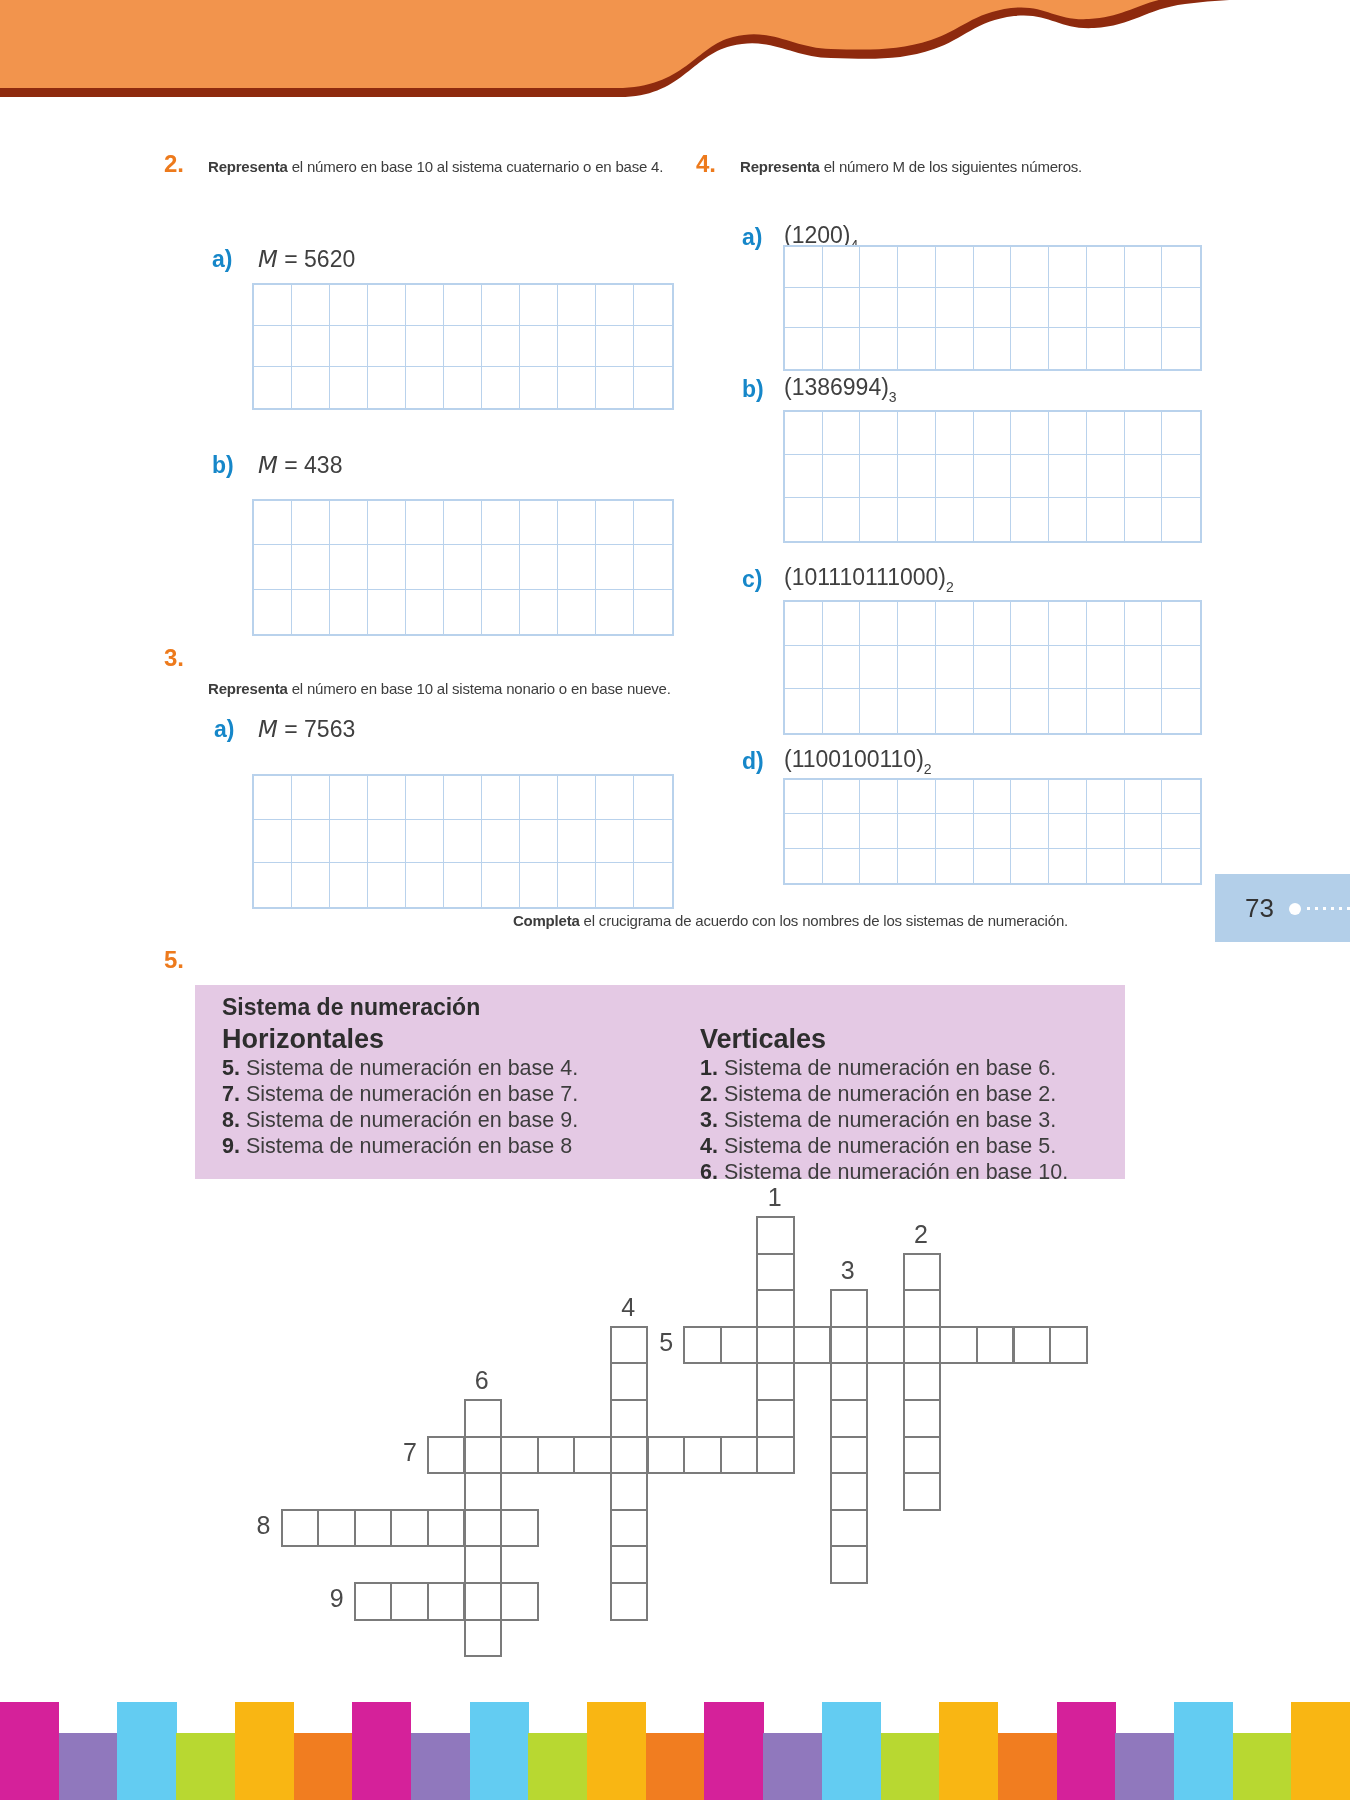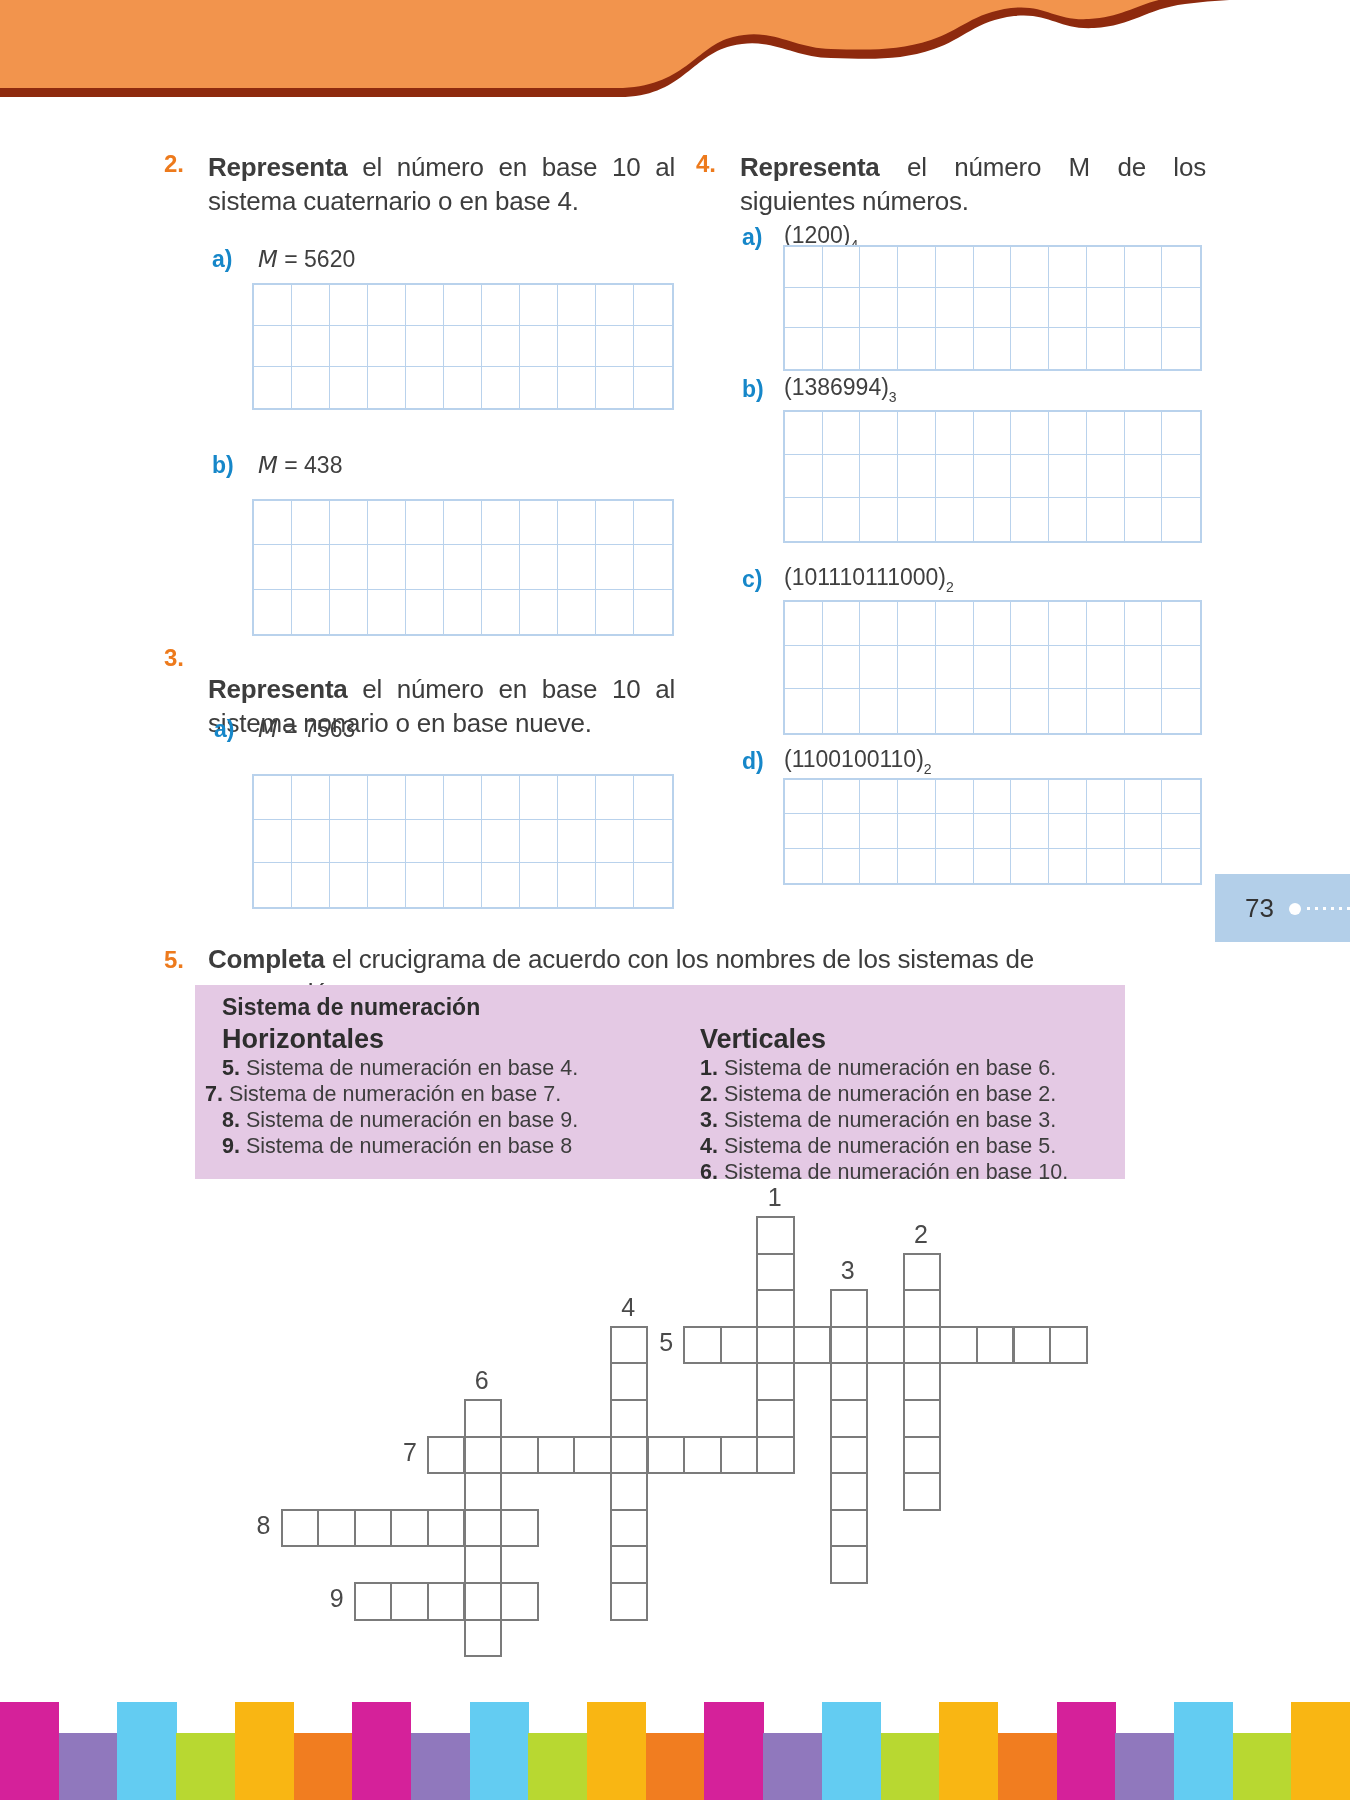--- a/index.html
+++ b/index.html
@@ -6,21 +6,21 @@
   body{
     width:1350px;height:1800px;position:relative;overflow:hidden;
     background:#ffffff;
     font-family:"Liberation Sans", sans-serif;
     color:#3d3d3d;
   }
   
   #header-wave{position:absolute;top:0;left:0;}
   
   .ex-num{position:absolute;font-weight:bold;color:#ed7a1c;font-size:24px;}
-  .ex-par{position:absolute;font-size:26px;line-height:34px;text-align:justify;color:#3d3d3d;letter-spacing:-0.2px;}
+  .ex-par{position:absolute;font-size:15px;line-height:34px;text-align:justify;color:#3d3d3d;letter-spacing:-0.2px;}
   .ex-par .lead{font-weight:bold;}
   .item-label{position:absolute;font-weight:bold;color:#1687c9;font-size:23px;}
   .item-value{position:absolute;font-size:23px;color:#3f3f3f;}
   .item-value i{font-family:"DejaVu Sans", sans-serif;font-style:italic;}
   .base-sub{font-size:14px;vertical-align:-7px;}
   
   .agrid{position:absolute;border:2px solid #b9d2ec;display:grid;background:#fff;}
   .agrid > div{border-right:1.5px solid #b9d2ec;border-bottom:1.5px solid #b9d2ec;}
   .agrid > div.lastcol{border-right:none;}
   .agrid > div.lastrow{border-bottom:none;}
@@ -88,31 +88,31 @@
 <div class="item-label" style="left:742px;top:748px;">d)</div>
 <div class="item-value" style="left:784px;top:746px;"><span>(1100100110)</span><span class="base-sub">2</span></div>
 
 <div id="page-box">
   <div class="pnum">73</div>
   <div class="dot"></div>
   <div class="dots"></div>
 </div>
 
 <div class="ex-num" style="left:164px;top:946px;">5.</div>
-<div class="ex-par" style="left:208px;top:942px;width:860px;text-align:left;">
+<div class="ex-par" style="left:208px;top:904px;width:860px;text-align:right;">
   <span class="lead">Completa</span><span> el crucigrama de acuerdo con los nombres de los sistemas de numeración.</span>
 </div>
 
 <div id="clue-box">
   <div class="cb-title">Sistema de numeración</div>
   <div class="cb-hdr" style="left:27px;">Horizontales</div>
   <div class="cb-hdr" style="left:505px;">Verticales</div>
 
   <div class="clue-item" style="left:27px;top:71px;"><b>5.</b><span> Sistema de numeración en base 4.</span></div>
-  <div class="clue-item" style="left:10px;top:97px;"><b>7.</b><span> Sistema de numeración en base 7.</span></div>
+  <div class="clue-item" style="left:27px;top:97px;"><b>7.</b><span> Sistema de numeración en base 7.</span></div>
   <div class="clue-item" style="left:27px;top:123px;"><b>8.</b><span> Sistema de numeración en base 9.</span></div>
   <div class="clue-item" style="left:27px;top:149px;"><b>9.</b><span> Sistema de numeración en base 8</span></div>
 
   <div class="clue-item" style="left:505px;top:71px;"><b>1.</b><span> Sistema de numeración en base 6.</span></div>
   <div class="clue-item" style="left:505px;top:97px;"><b>2.</b><span> Sistema de numeración en base 2.</span></div>
   <div class="clue-item" style="left:505px;top:123px;"><b>3.</b><span> Sistema de numeración en base 3.</span></div>
   <div class="clue-item" style="left:505px;top:149px;"><b>4.</b><span> Sistema de numeración en base 5.</span></div>
   <div class="clue-item" style="left:505px;top:175px;"><b>6.</b><span> Sistema de numeración en base 10.</span></div>
 </div>
 

